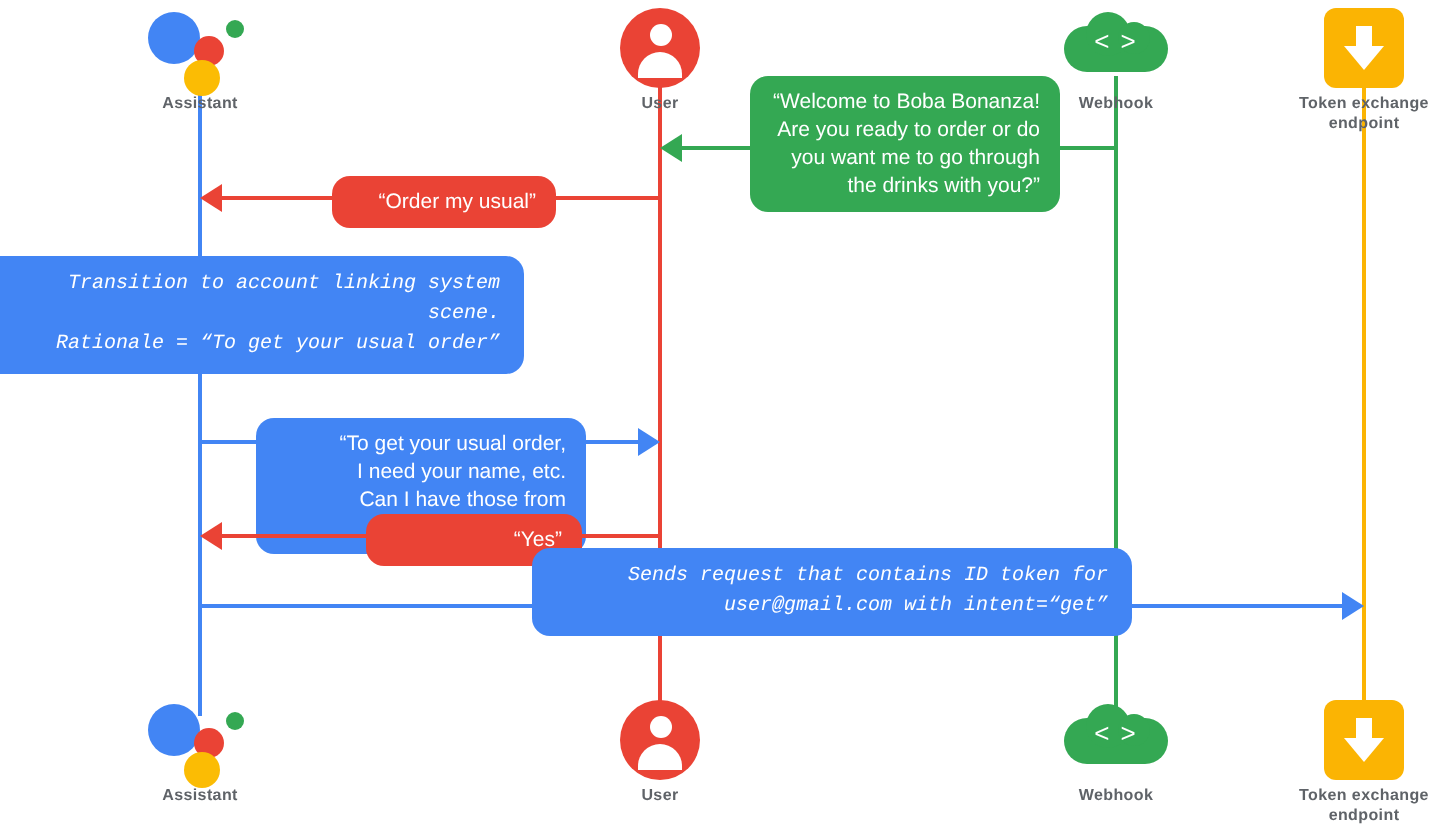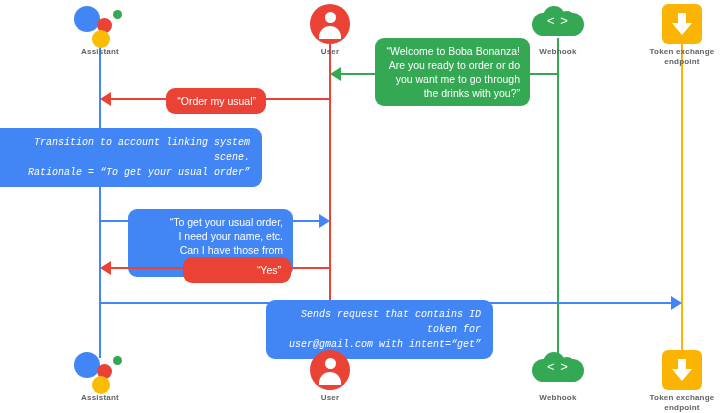--- a/index.html
+++ b/index.html
@@ -233,38 +233,38 @@
 
   <div class="arrow-line" style="left:340px; top:73px; width:218px; background:#34a853;"></div>
   <div class="arrow-head left" style="left:330px; top:67px; color:#34a853;"></div>
   <div class="bubble speech b-green" style="left:375px; top:38px; width:155px;">“Welcome to Boba Bonanza!
 Are you ready to order or do
 you want me to go through
 the drinks with you?”</div>
 
   <div class="arrow-line" style="left:110px; top:98px; width:220px; background:#ea4335;"></div>
   <div class="arrow-head left" style="left:100px; top:92px; color:#ea4335;"></div>
-  <div class="bubble speech b-red" style="left:166px; top:88px; width:100px;">“Order my usual”</div>
+  <div class="bubble speech b-red" style="left:166px; top:88px; width:112px;">“Order my usual”</div>
 
   <div class="bubble mono b-blue" style="left:-8px; top:128px; width:270px;">Transition to account linking system scene.
 Rationale = “To get your usual order”</div>
 
   <div class="arrow-line" style="left:99px; top:220px; width:220px; background:#4285f4;"></div>
   <div class="arrow-head right" style="left:319px; top:214px; color:#4285f4;"></div>
   <div class="bubble speech b-blue" style="left:128px; top:209px; width:165px;">“To get your usual order,
 I need your name, etc.
 Can I have those from Google?”</div>
 
   <div class="arrow-line" style="left:110px; top:267px; width:220px; background:#ea4335;"></div>
   <div class="arrow-head left" style="left:100px; top:261px; color:#ea4335;"></div>
   <div class="bubble speech b-red" style="left:183px; top:257px; width:108px;">“Yes”</div>
 
   <div class="arrow-line" style="left:99px; top:302px; width:573px; background:#4285f4;"></div>
   <div class="arrow-head right" style="left:671px; top:296px; color:#4285f4;"></div>
-  <div class="bubble mono b-blue" style="left:266px; top:300px; width:227px;">Sends request that contains ID token for
+  <div class="bubble mono b-blue" style="left:266px; top:274px; width:300px;">Sends request that contains ID token for
 user@gmail.com with intent=“get”</div>
 
   <div class="actor" style="left:45px; top:350px;">
     <div class="assistant-icon">
       <i class="ai-blue"></i>
         <i class="ai-red"></i>
         <i class="ai-green"></i>
         <i class="ai-yellow"></i>
     </div>
     <div class="actor-label">Assistant</div>

